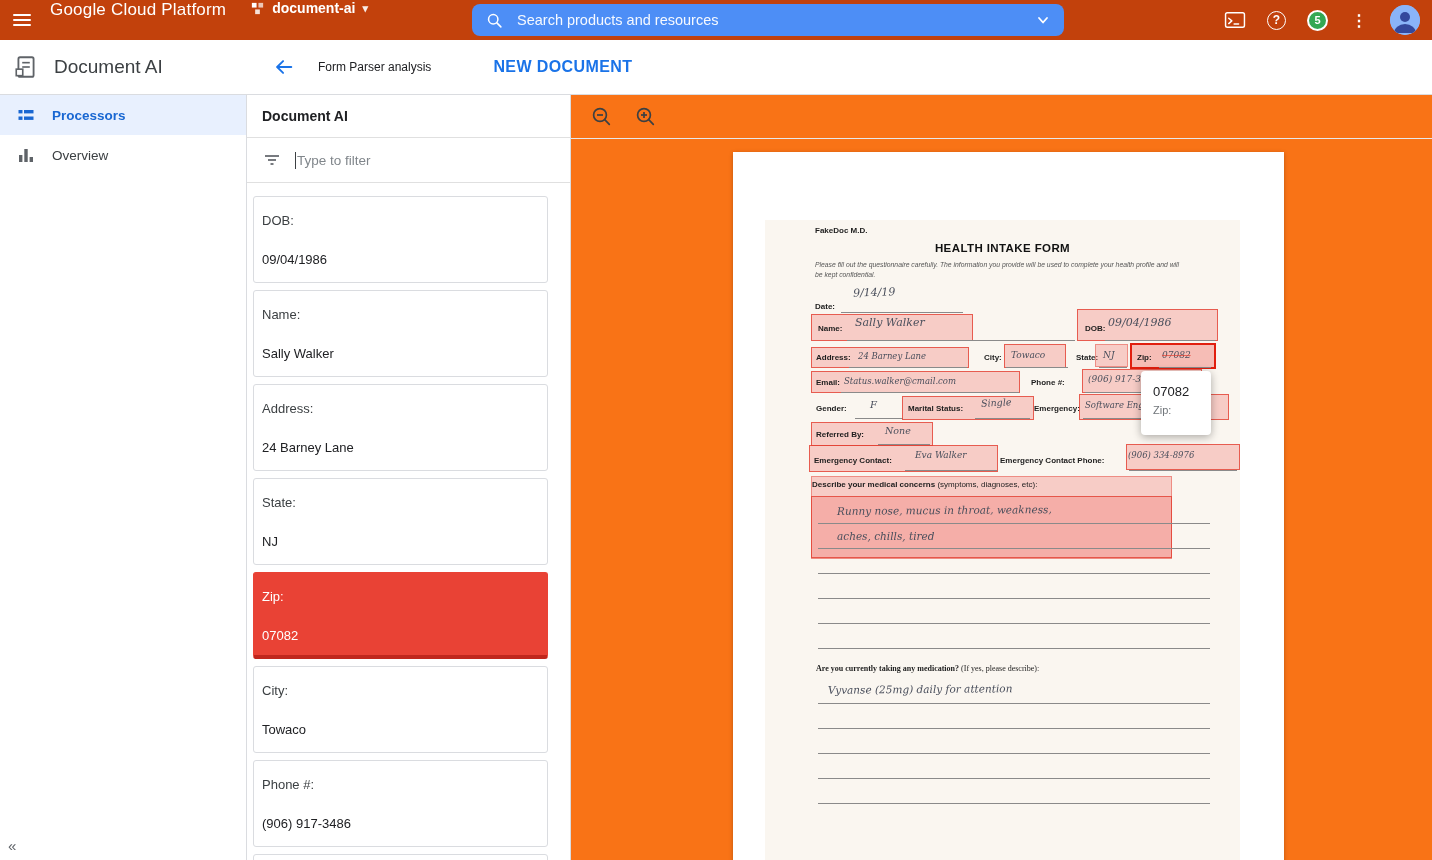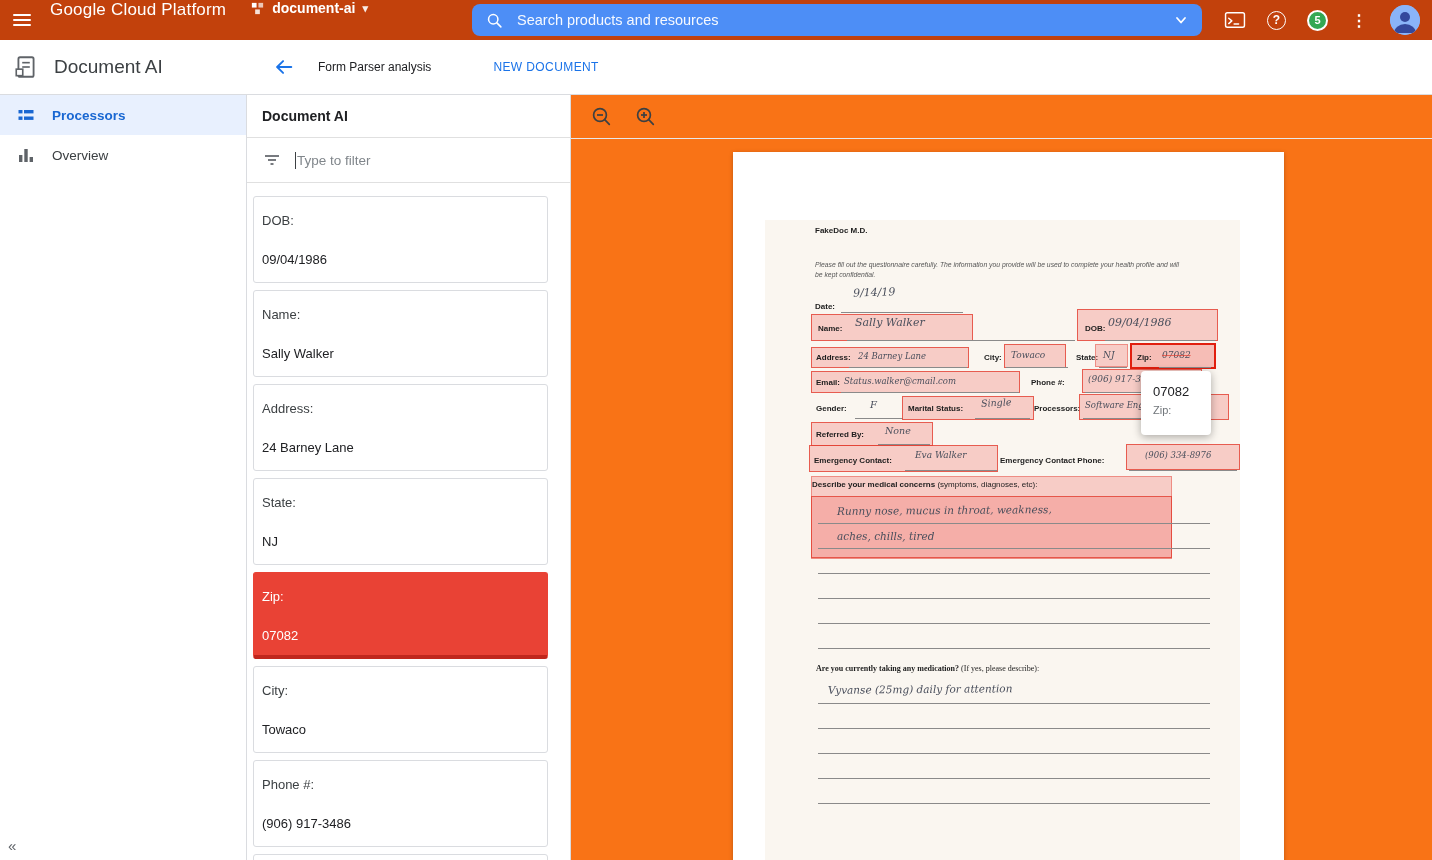--- a/index.html
+++ b/index.html
@@ -6,37 +6,37 @@
   html,body { width:1432px; height:860px; overflow:hidden; font-family:"Liberation Sans", sans-serif; background:#fff; }
 
   
   .topbar { position:absolute; top:0; left:0; right:0; height:40px; background:#c2410c; display:flex; align-items:flex-start; z-index:50; }
   .menu-btn { width:44px; height:40px; display:flex; align-items:center; justify-content:center; cursor:pointer; }
   .menu-btn .bars { width:18px; }
   .menu-btn .bars span { display:block; height:2px; background:#fff; margin:3px 0; border-radius:1px; }
   .gcp-logo { color:#fff; font-size:17px; letter-spacing:.2px; margin-left:6px; cursor:pointer; white-space:nowrap; }
   .project-select { display:flex; align-items:center; gap:7px; margin-left:24px; color:#fff; font-size:14px; font-weight:bold; cursor:pointer; }
   .project-select .caret { font-size:11px; opacity:.9; }
-  .searchbar { position:absolute; left:472px; top:4px; width:730px; height:32px; background:#4d8ef6; border-radius:8px; display:flex; align-items:center; padding:14px 14px; }
+  .searchbar { position:absolute; left:472px; top:4px; width:592px; height:32px; background:#4d8ef6; border-radius:8px; display:flex; align-items:center; padding:14px 14px; }
   .searchbar input { flex:1; background:transparent; border:none; outline:none; color:#fff; font-size:14.5px; margin-left:14px; font-family:"Liberation Sans", sans-serif; }
   .searchbar input::placeholder { color:rgba(255,255,255,.95); opacity:1; }
   .topbar-right { position:absolute; right:0; top:0; height:40px; display:flex; align-items:center; gap:21px; padding-right:12px; }
   .helpq { width:19px; height:19px; border:1.6px solid #fff; border-radius:50%; color:#fff; font-size:12px; font-weight:bold; display:flex; align-items:center; justify-content:center; cursor:pointer; }
   .notif { min-width:21px; height:21px; border-radius:50%; background:#34a853; border:2px solid #fff; color:#fff; font-size:11px; font-weight:bold; display:flex; align-items:center; justify-content:center; cursor:pointer; }
   .kebab { color:#fff; font-size:16px; font-weight:bold; cursor:pointer; padding:0 2px; }
   .avatar { width:30px; height:30px; border-radius:50%; background:#8ab4f8; overflow:hidden; cursor:pointer; }
 
   
   .appbar { position:absolute; top:40px; left:0; right:0; height:55px; background:#fff; border-bottom:1px solid #dadce0; display:flex; align-items:center; z-index:40; }
   .appbar-left { width:247px; display:flex; align-items:center; padding-left:13px; gap:15px; flex:none; }
   .app-title { font-size:19px; color:#3c4043; }
   .appbar-main { display:flex; align-items:center; padding-left:26px; }
   .back-btn { width:24px; height:24px; cursor:pointer; display:flex; align-items:center; }
   .page-title { font-size:12px; color:#202124; margin-left:21px; }
-  .new-doc { font-size:12px; font-weight:normal; letter-spacing:.4px; color:#1a73e8; margin-left:62px; cursor:pointer; text-decoration:none; }
+  .new-doc { font-size:16px; font-weight:bold; letter-spacing:.4px; color:#1a73e8; margin-left:62px; cursor:pointer; text-decoration:none; }
 
   
   .sidebar { position:absolute; top:95px; left:0; width:247px; bottom:0; background:#fff; border-right:1px solid #dadce0; z-index:30; }
   .nav-item { height:40px; display:flex; align-items:center; gap:17px; padding-left:17px; font-size:13.5px; color:#3c4043; cursor:pointer; }
   .nav-item.selected { background:#e8f0fe; color:#1967d2; font-weight:bold; }
   .collapse { position:absolute; left:8px; bottom:6px; font-size:15px; color:#5f6368; cursor:pointer; }
 
   
   .panel { position:absolute; top:95px; left:247px; width:324px; bottom:0; background:#fff; border-right:1px solid #dadce0; overflow:hidden; z-index:30; }
   .panel-header { height:43px; border-bottom:1px solid #e0e0e0; display:flex; align-items:center; padding-left:15px; font-size:14px; font-weight:bold; color:#202124; }
@@ -243,20 +243,21 @@
           <line x1="6" y1="9" x2="12" y2="9" stroke="#3c4043" stroke-width="1.7"></line>
           <line x1="9" y1="6" x2="9" y2="12" stroke="#3c4043" stroke-width="1.7"></line>
         </svg>
     </span>
   </div>
 
   <div class="page">
     <div class="scan">
 
       <div class="fl" style="left:50px;top:6px;">FakeDoc M.D.</div>
+      <div class="doc-title" style="top:22px;">HEALTH INTAKE FORM</div>
       <div class="doc-intro" style="left:50px;top:40px;width:372px;">Please fill out the questionnaire carefully. The information you provide will be used to complete your health profile and will be kept confidential.</div>
 
       <div class="fl" style="left:50px;top:82px;">Date:</div>
       <div class="hw" style="left:88px;top:66px;font-size:11px;transform:rotate(-2deg);">9/14/19</div>
       <div class="ul" style="left:76px;top:92px;width:122px;"></div>
 
       <div class="hl" style="left:46px;top:94px;width:162px;height:27px;"></div>
       <div class="fl" style="left:53px;top:104px;">Name:</div>
       <div class="hw" style="left:90px;top:96px;font-size:11px;">Sally Walker</div>
       <div class="ul" style="left:82px;top:120px;width:228px;"></div>
@@ -291,37 +292,37 @@
       <div class="hw" style="left:323px;top:154px;font-size:9px;">(906) 917-3486</div>
       <div class="ul" style="left:320px;top:172px;width:118px;"></div>
 
       <div class="fl" style="left:51px;top:184px;">Gender:</div>
       <div class="hw" style="left:105px;top:179px;font-size:10px;">F</div>
       <div class="ul" style="left:90px;top:198px;width:48px;"></div>
       <div class="hl" style="left:137px;top:176px;width:132px;height:24px;"></div>
       <div class="fl" style="left:143px;top:184px;">Marital Status:</div>
       <div class="hw" style="left:216px;top:177px;font-size:9.5px;transform:rotate(-3deg);">Single</div>
       <div class="ul" style="left:210px;top:198px;width:55px;"></div>
-      <div class="fl" style="left:269px;top:184px;">Processors:</div>
+      <div class="fl" style="left:269px;top:184px;">Emergency:</div>
       <div class="hl" style="left:314px;top:174px;width:150px;height:26px;"></div>
       <div class="hw" style="left:320px;top:180px;font-size:8.5px;">Software Engineer</div>
       <div class="ul" style="left:318px;top:198px;width:120px;"></div>
 
       <div class="hl" style="left:46px;top:202px;width:122px;height:24px;"></div>
       <div class="fl" style="left:51px;top:210px;">Referred By:</div>
       <div class="hw" style="left:120px;top:205px;font-size:9.5px;">None</div>
       <div class="ul" style="left:113px;top:224px;width:52px;"></div>
 
       <div class="hl" style="left:44px;top:225px;width:189px;height:27px;"></div>
       <div class="fl" style="left:49px;top:236px;">Emergency Contact:</div>
       <div class="hw" style="left:150px;top:230px;font-size:9px;">Eva Walker</div>
       <div class="ul" style="left:140px;top:250px;width:92px;"></div>
       <div class="fl" style="left:235px;top:236px;">Emergency Contact Phone:</div>
       <div class="hl" style="left:361px;top:224px;width:114px;height:26px;"></div>
-      <div class="hw" style="left:380px;top:230px;font-size:8.5px;">(906) 334-8976</div>
+      <div class="hw" style="left:363px;top:230px;font-size:8.5px;">(906) 334-8976</div>
       <div class="ul" style="left:364px;top:250px;width:108px;"></div>
 
       <div class="hl light" style="left:46px;top:256px;width:361px;height:83px;"></div>
       <div class="hl" style="left:46px;top:276px;width:361px;height:62px;"></div>
       <div class="fl" style="left:47px;top:260px;"><span>Describe your medical concerns</span><span class="sub"> (symptoms, diagnoses, etc):</span></div>
       <div class="hw" style="left:72px;top:284px;font-size:10.5px;transform:rotate(-.5deg);">Runny nose, mucus in throat, weakness,</div>
       <div class="ul" style="left:53px;top:303px;width:392px;"></div>
       <div class="hw" style="left:72px;top:310px;font-size:10.5px;">aches, chills, tired</div>
       <div class="ul" style="left:53px;top:328px;width:392px;"></div>
       <div class="ul" style="left:53px;top:353px;width:392px;"></div>

